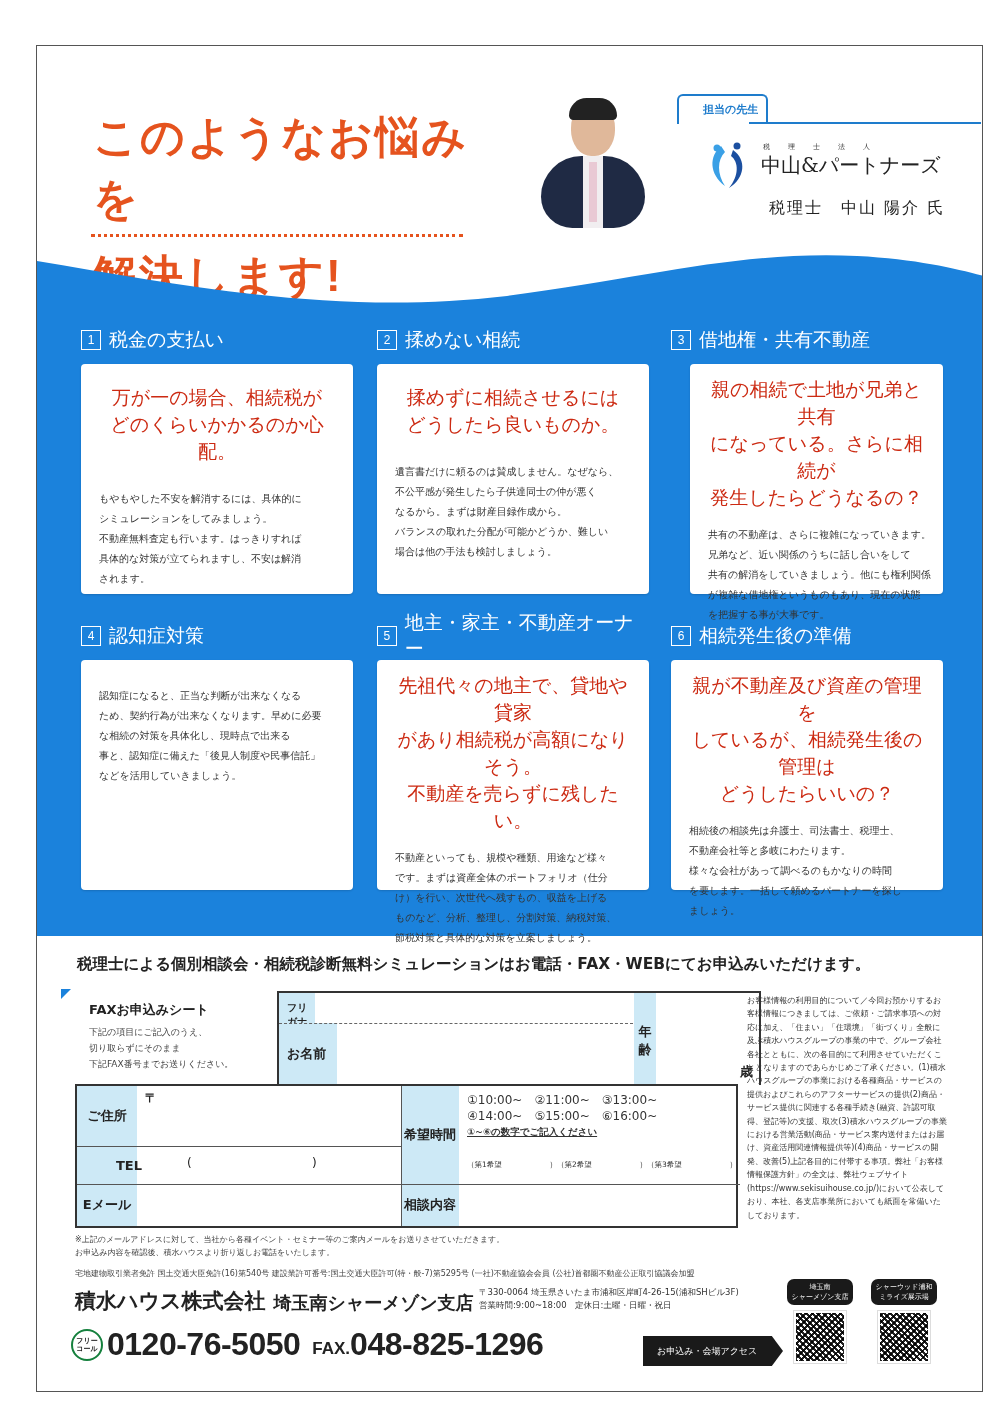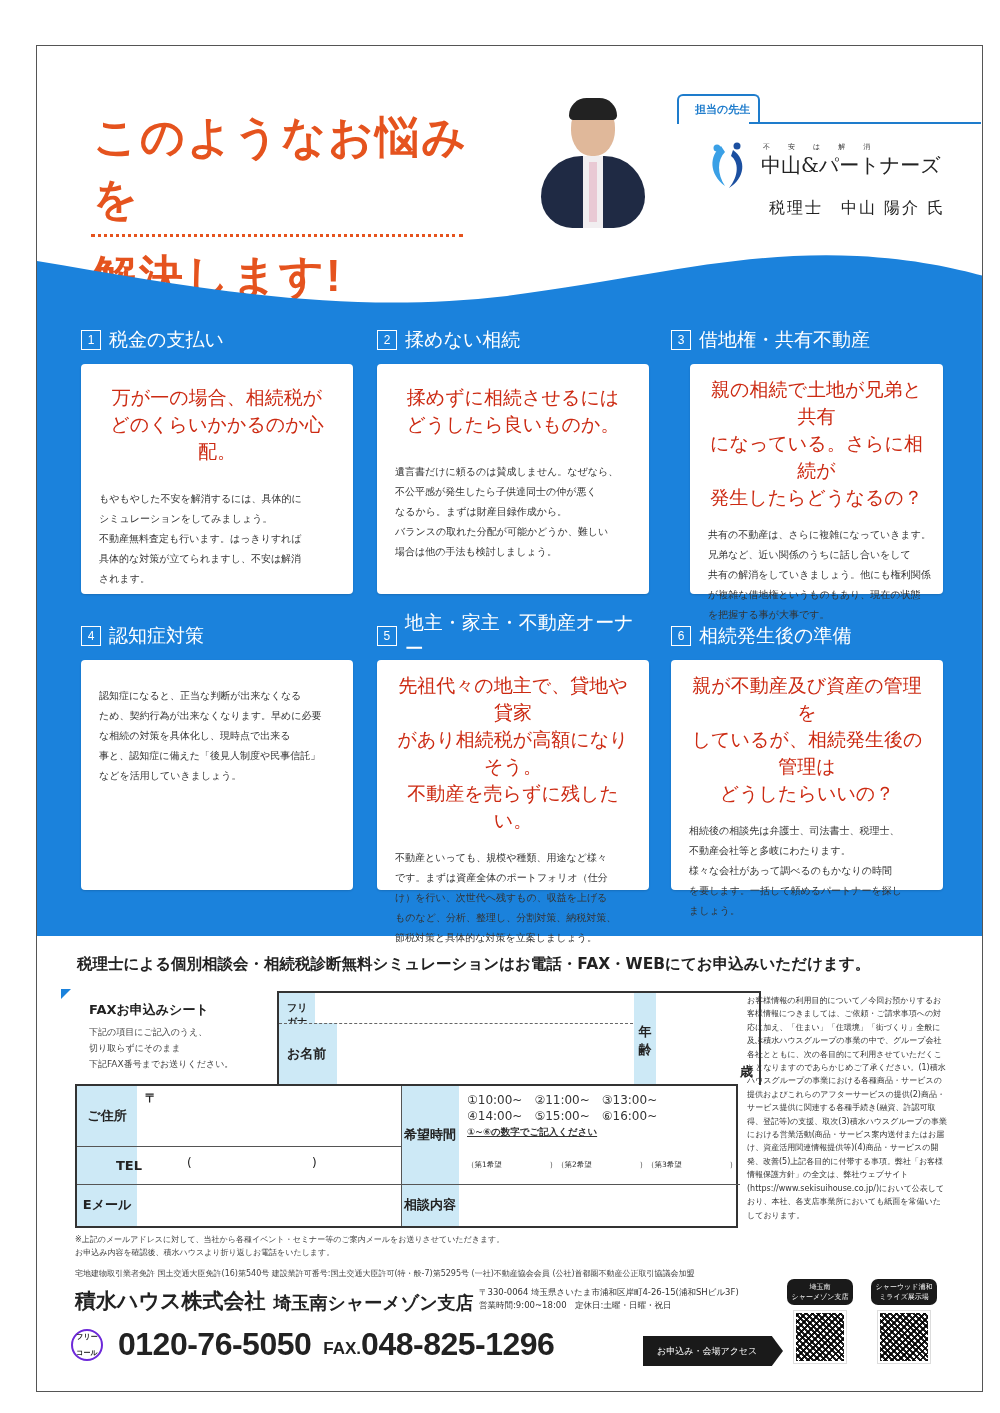--- a/index.html
+++ b/index.html
@@ -14,21 +14,21 @@
   .dots { height: 3px; border-bottom: 3px dotted #e5531e; margin-top: 4px; margin-bottom: 8px; width: 372px; }
 
   .portrait { position: absolute; left: 500px; top: 52px; width: 112px; height: 128px; }
   .portrait-head { position: absolute; left: 34px; top: 2px; width: 44px; height: 56px; border-radius: 50% 50% 46% 46%; background: #e0b89a; }
   .portrait-hair { position: absolute; left: 32px; top: 0px; width: 48px; height: 22px; border-radius: 24px 24px 6px 6px; background: #222; }
   .portrait-body { position: absolute; left: 4px; top: 58px; width: 104px; height: 72px; border-radius: 52px 52px 40px 40px; background: #1f2a44; overflow: hidden; }
   .portrait-shirt { position: absolute; left: 42px; top: 0; width: 20px; height: 72px; background: #f1eef0; }
   .portrait-tie { position: absolute; left: 48px; top: 6px; width: 8px; height: 60px; background: #e9c9d4; }
 
   .teacher-box { position: absolute; left: 640px; top: 48px; width: 300px; height: 150px; }
-  .teacher-tab { position: absolute; left: 0; top: 0; height: 30px; padding: 6px 8px 0 16px; font-size: 11px; font-weight: bold; color: #1e7ccc; border: 2px solid #1e7ccc; border-bottom: none; border-radius: 6px 6px 0 0; background: #fff; }
+  .teacher-tab { position: absolute; left: 0; top: 0; height: 30px; padding: 6px 8px 0 24px; font-size: 11px; font-weight: bold; color: #1e7ccc; border: 2px solid #1e7ccc; border-bottom: none; border-radius: 6px 6px 0 0; background: #fff; }
   .teacher-line { position: absolute; left: 72px; top: 28px; width: 232px; height: 2px; background: #1e7ccc; }
   .firm-logo { position: absolute; left: 30px; top: 46px; width: 44px; height: 50px; }
   .firm-ruby { position: absolute; left: 86px; top: 48px; font-size: 7px; letter-spacing: 18px; color: #333; }
   .firm-name { position: absolute; left: 84px; top: 58px; font-family: "DejaVu Serif", serif; font-size: 20px; color: #222; letter-spacing: 0px; }
   .teacher-name { position: absolute; left: 92px; top: 104px; font-size: 16px; color: #222; letter-spacing: 2px; }
 
   
   .blue-wave { position: absolute; left: 0; top: 195px; width: 947px; height: 80px; }
   .blue-section { position: absolute; left: 0; top: 260px; width: 947px; height: 630px; background: #1b82dc; }
 
@@ -68,21 +68,21 @@
 
   .mail-note { position: absolute; left: 38px; top: 1187px; font-size: 8px; line-height: 13px; color: #444; }
   .license { position: absolute; left: 38px; top: 1222px; font-size: 8px; color: #444; white-space: nowrap; }
 
   .company { position: absolute; left: 38px; top: 1241px; display: flex; align-items: flex-end; }
   .company-name { font-size: 21px; font-weight: bold; color: #222; }
   .branch-name { font-size: 18px; font-weight: bold; color: #222; margin-left: 8px; }
   .address { position: absolute; left: 442px; top: 1240px; font-size: 8.5px; line-height: 13px; color: #333; white-space: nowrap; }
 
   .phone-row { position: absolute; left: 34px; top: 1280px; display: flex; align-items: center; }
-  .freecall-icon { width: 32px; height: 32px; border: 2px solid #6d28d9; border-radius: 50%; font-size: 7px; line-height: 16px; display: flex; align-items: center; justify-content: center; text-align: center; font-weight: bold; margin-right: 15px; }
+  .freecall-icon { width: 32px; height: 32px; border: 2px solid #15803d; border-radius: 50%; font-size: 7px; line-height: 8px; display: flex; align-items: center; justify-content: center; text-align: center; font-weight: bold; margin-right: 4px; }
   .tel-number { font-family: "Liberation Sans", sans-serif; font-weight: bold; font-size: 32px; color: #222; letter-spacing: -0.5px; }
   .fax-prefix { font-family: "Liberation Sans", sans-serif; font-weight: bold; font-size: 17px; color: #222; margin-left: 12px; align-self: flex-end; margin-bottom: 4px; }
   .fax-number { font-family: "Liberation Sans", sans-serif; font-weight: bold; font-size: 32px; color: #222; letter-spacing: -0.5px; }
   .access-btn { position: absolute; left: 606px; top: 1290px; height: 30px; width: 140px; background: #1a1a1a; color: #fff; font-size: 9px; display: flex; align-items: center; padding-left: 14px; clip-path: polygon(0 0, 92% 0, 100% 50%, 92% 100%, 0 100%); }
 
   .qr-block { position: absolute; top: 1233px; width: 66px; }
   .qr-label { background: #1a1a1a; color: #fff; font-size: 7px; line-height: 10px; text-align: center; padding: 3px 0; border-radius: 7px; }
   .qr-code { margin: 6px auto 0 auto; width: 52px; height: 52px;
     background:
       repeating-linear-gradient(45deg, #222 0 2px, #fff 2px 4px),
@@ -112,21 +112,21 @@
 
   <div class="teacher-box">
     <div class="teacher-tab">担当の先生</div>
     <div class="teacher-line"></div>
     <svg class="firm-logo" viewBox="0 0 44 50">
       <path d="M14 6 C2 16, 2 34, 18 46 C10 34, 10 20, 18 12 Z" fill="#3aa0e6"></path>
       <path d="M26 10 C40 20, 38 38, 22 48 C32 36, 32 22, 24 16 Z" fill="#1b4fa0"></path>
       <circle cx="10" cy="8" r="3.5" fill="#3aa0e6"></circle>
       <circle cx="30" cy="6" r="3.5" fill="#1b4fa0"></circle>
     </svg>
-    <div class="firm-ruby">不安は解消</div>
+    <div class="firm-ruby">税理士法人</div>
     <div class="firm-name">中山&amp;パートナーズ</div>
     <div class="teacher-name">税理士　中山 陽介 氏</div>
   </div>
 
   <svg class="blue-wave" viewBox="0 0 947 80" preserveAspectRatio="none">
     <path d="M0 20 C150 45, 300 75, 470 55 C620 35, 700 10, 820 15 C880 18, 920 28, 947 35 L947 80 L0 80 Z" fill="#1b82dc"></path>
   </svg>
   <div class="blue-section"></div>
 
   <div class="topic" style="left:44px; top:280px;">

